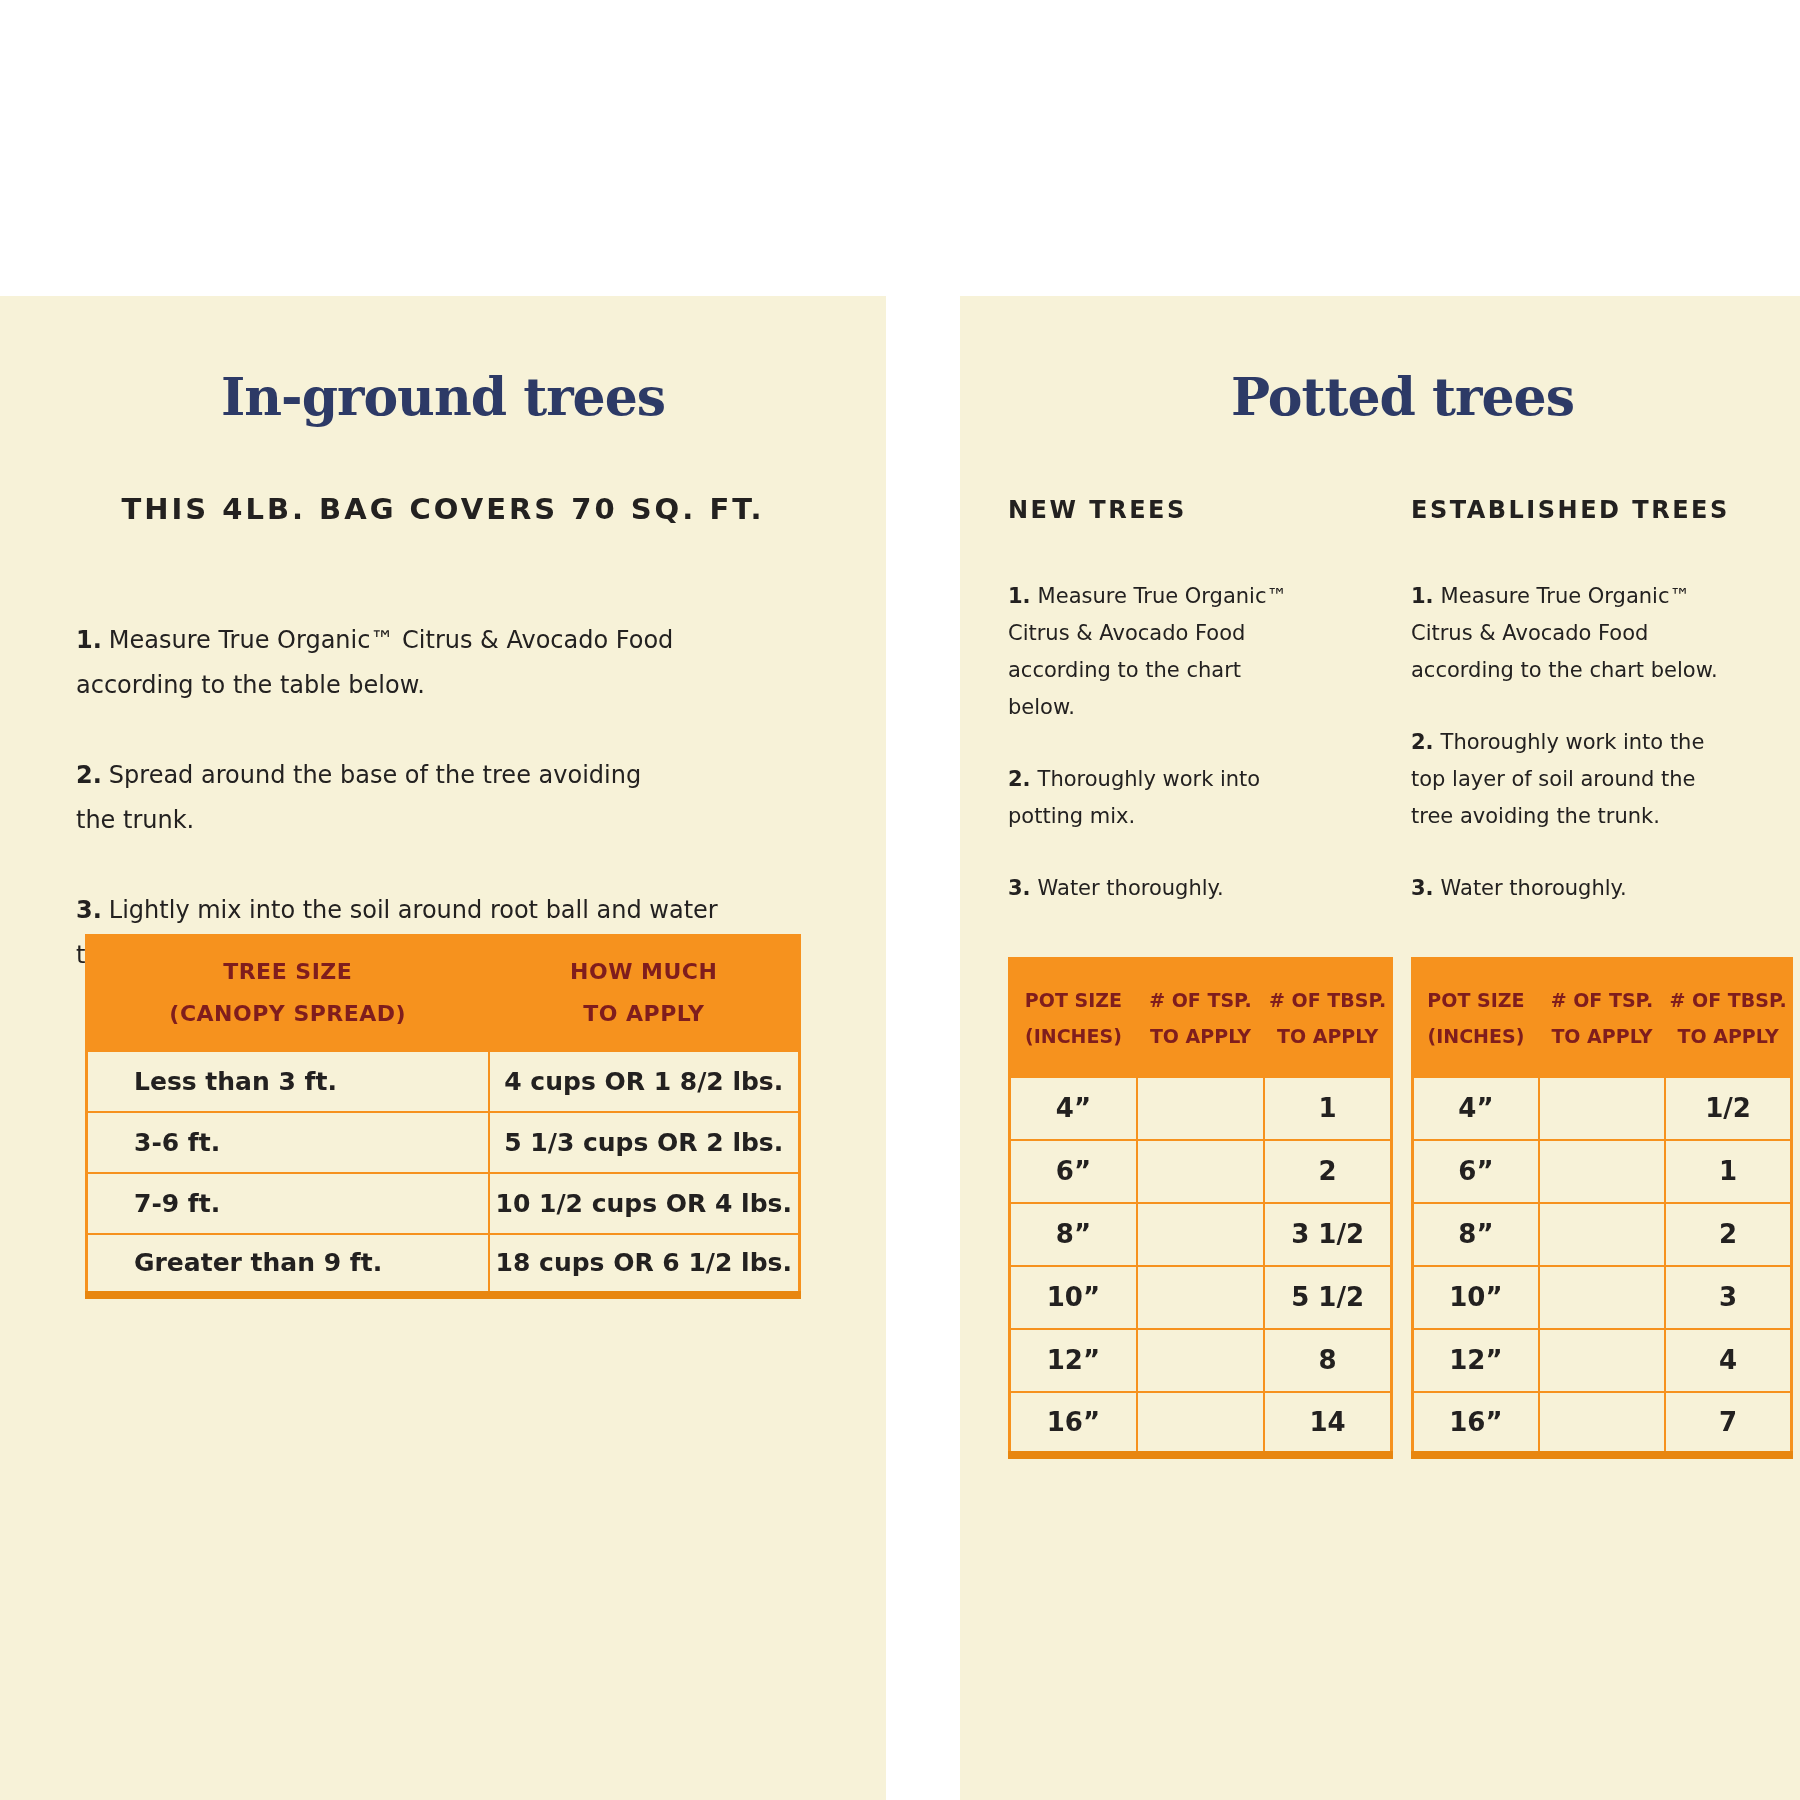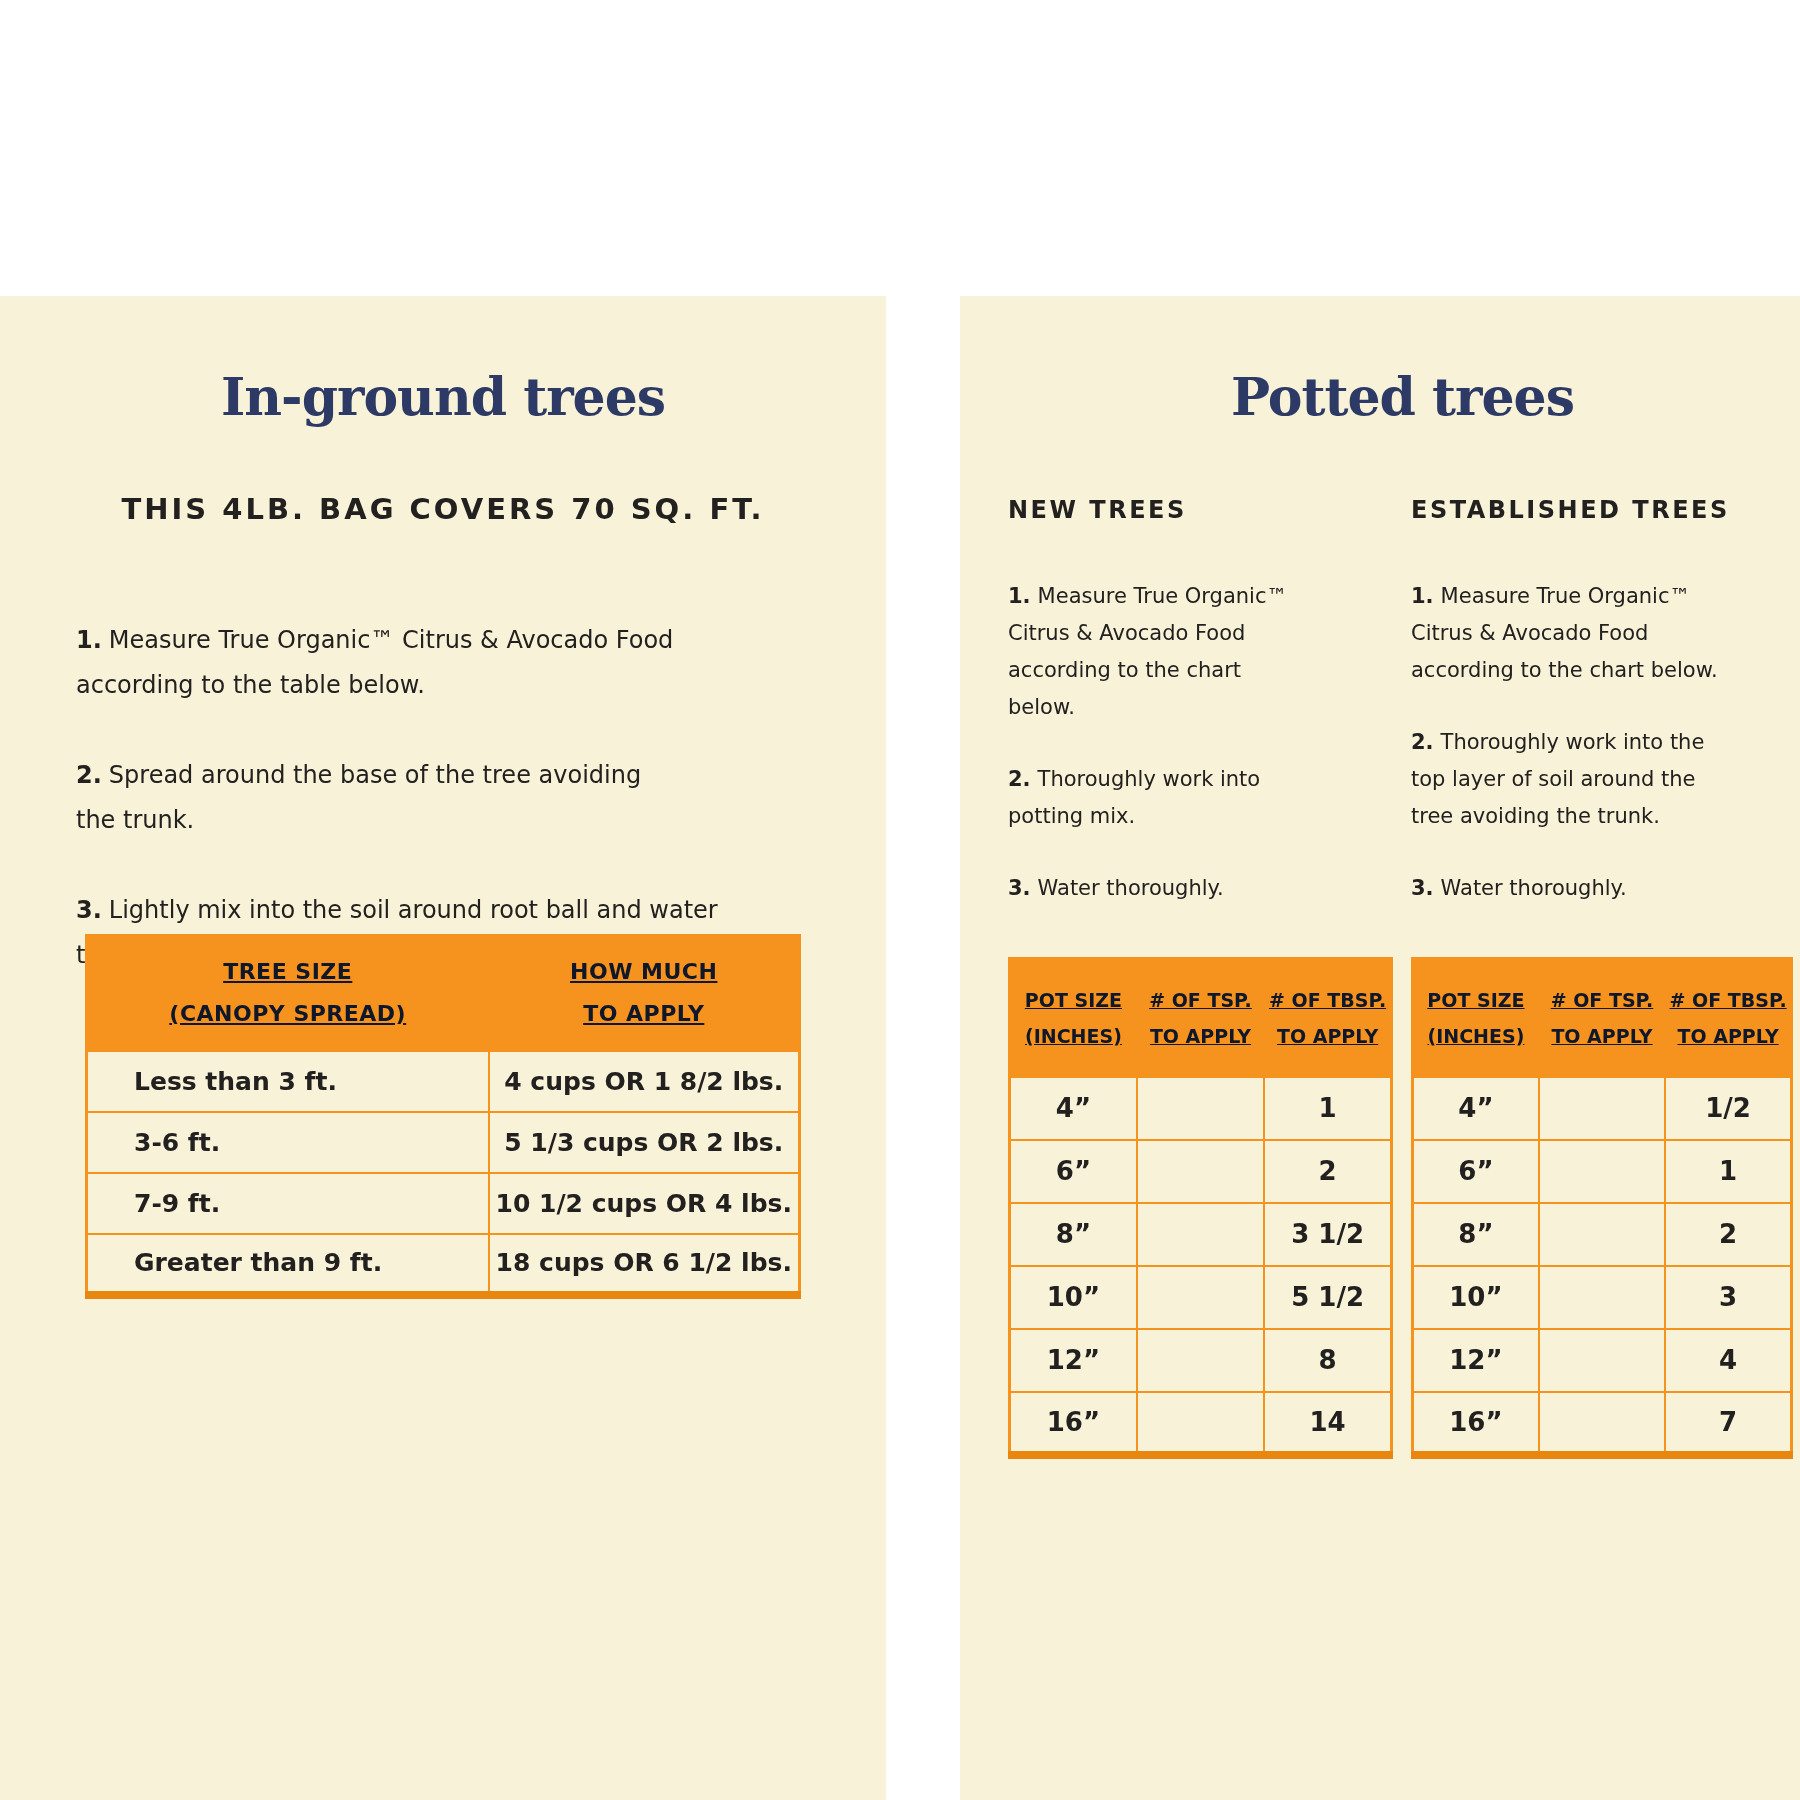--- a/index.html
+++ b/index.html
@@ -55,24 +55,23 @@
 
   
   table{border-collapse:collapse;table-layout:fixed;}
   .dose-table{
     position:absolute;
     border:3px solid var(--orange);
     border-bottom:8px solid var(--orange-dark);
     background:var(--cream);
   }
   .dose-table th{
-    background:var(--orange);color:#0f172a;
+    background:var(--orange);color:#7f1d1d;
     font-weight:700;text-align:center;vertical-align:middle;
     border:2px solid var(--orange);
-    text-decoration:underline;
   }
   .dose-table td{
     border:2px solid var(--orange);
     font-weight:700;color:var(--ink);vertical-align:middle;
     white-space:nowrap;
   }
 
   
   .table-inground{left:85px;top:638px;width:713px;}
   .table-inground th{height:115px;font-size:22px;line-height:42px;letter-spacing:0.5px;}

